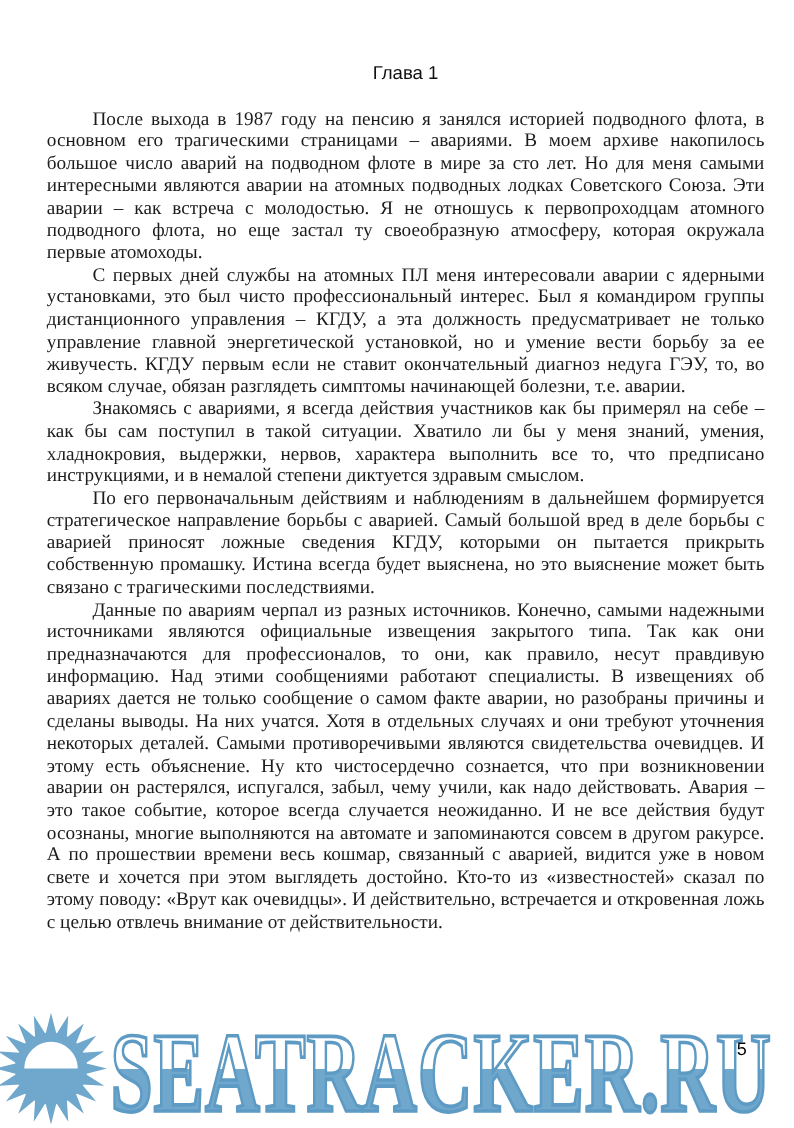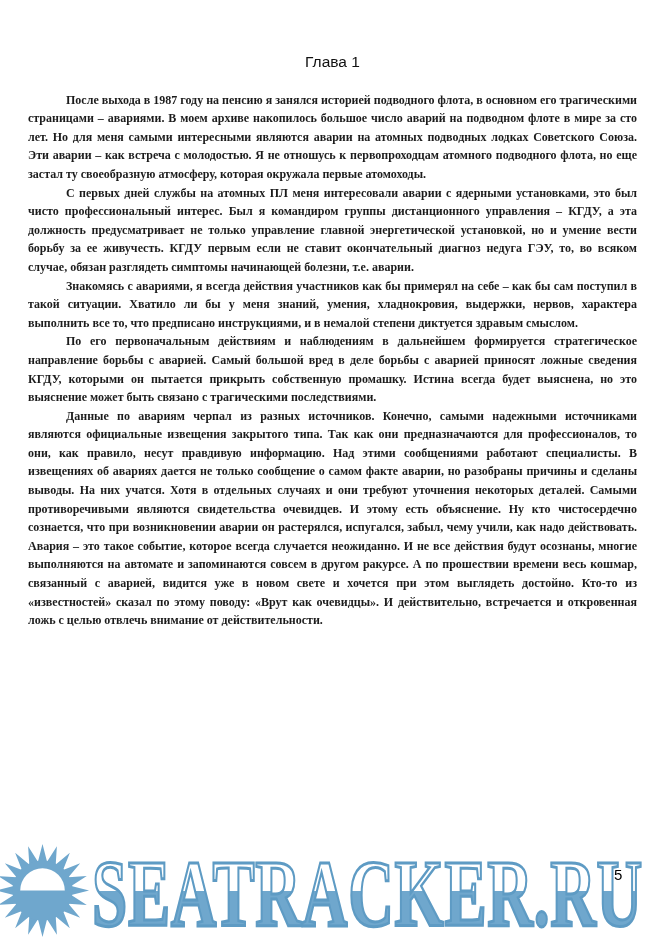--- a/index.html
+++ b/index.html
@@ -12,46 +12,45 @@
     position:relative;
     width:662px;height:940px;
     background:#ffffff;
     overflow:hidden;
     font-family:"Liberation Serif","DejaVu Serif",serif;
     color:var(--ink);
   }
   .content{
     position:relative;
     z-index:2;
-    padding:0 25px 0 28px; 
+    padding:0 25px 0 39px; 
   }
   .chapter{
     margin-top:53px;
     text-align:center;
     font-family:"Liberation Sans","DejaVu Sans",sans-serif;
     font-size:15.5px;
     line-height:1.2;
     color:#111;
   }
   .title{
     margin:13px 0 0 0;
     text-align:center;
     font-family:"Liberation Sans","DejaVu Sans",sans-serif;
     font-weight:bold;
     font-size:23px;
     line-height:1.2;
     color:#0a0a0a;
   }
   .body-text{
     margin-top:19px;
-    font-size:12px;
+    font-size:16px;
     line-height:18.6px;
     text-align:justify;
     color:var(--ink);
-    font-weight:bold;
   }
   .body-text p{
     margin:0;
     text-indent:38px;
   }
   
   .watermark{
     position:absolute;
     left:0;right:0;bottom:0;
     height:100px;

